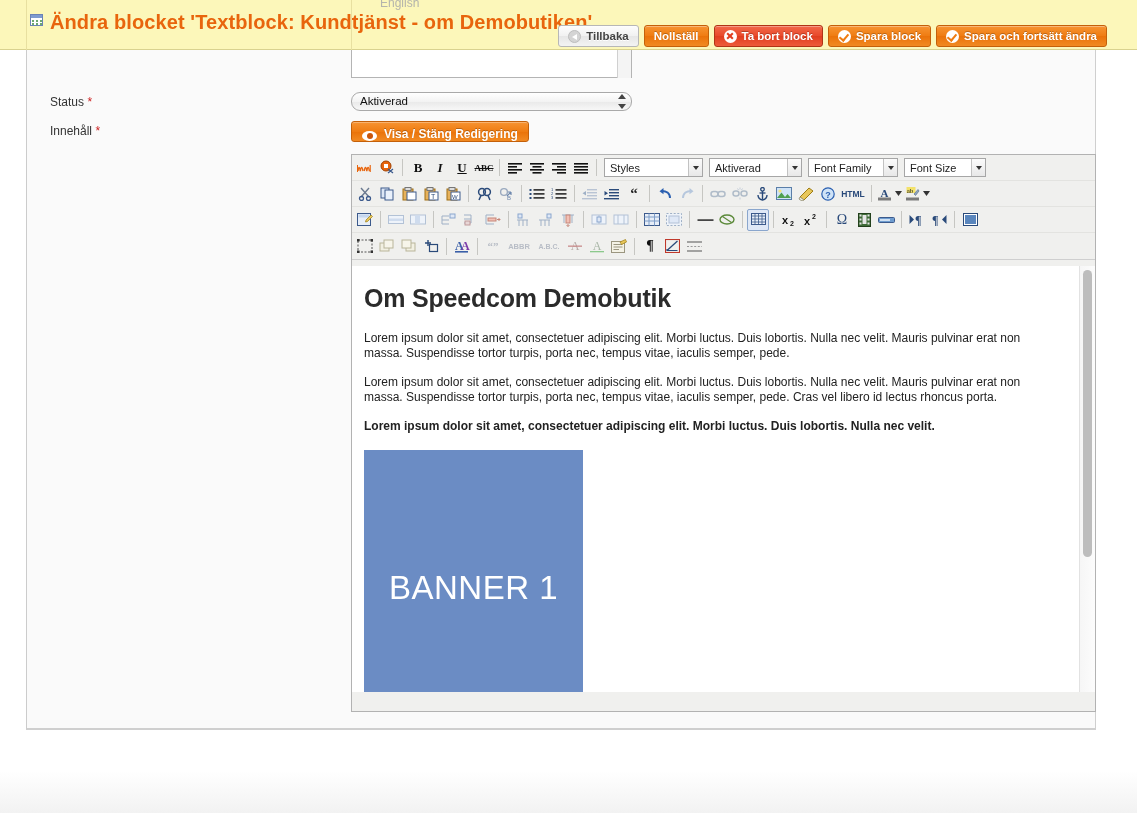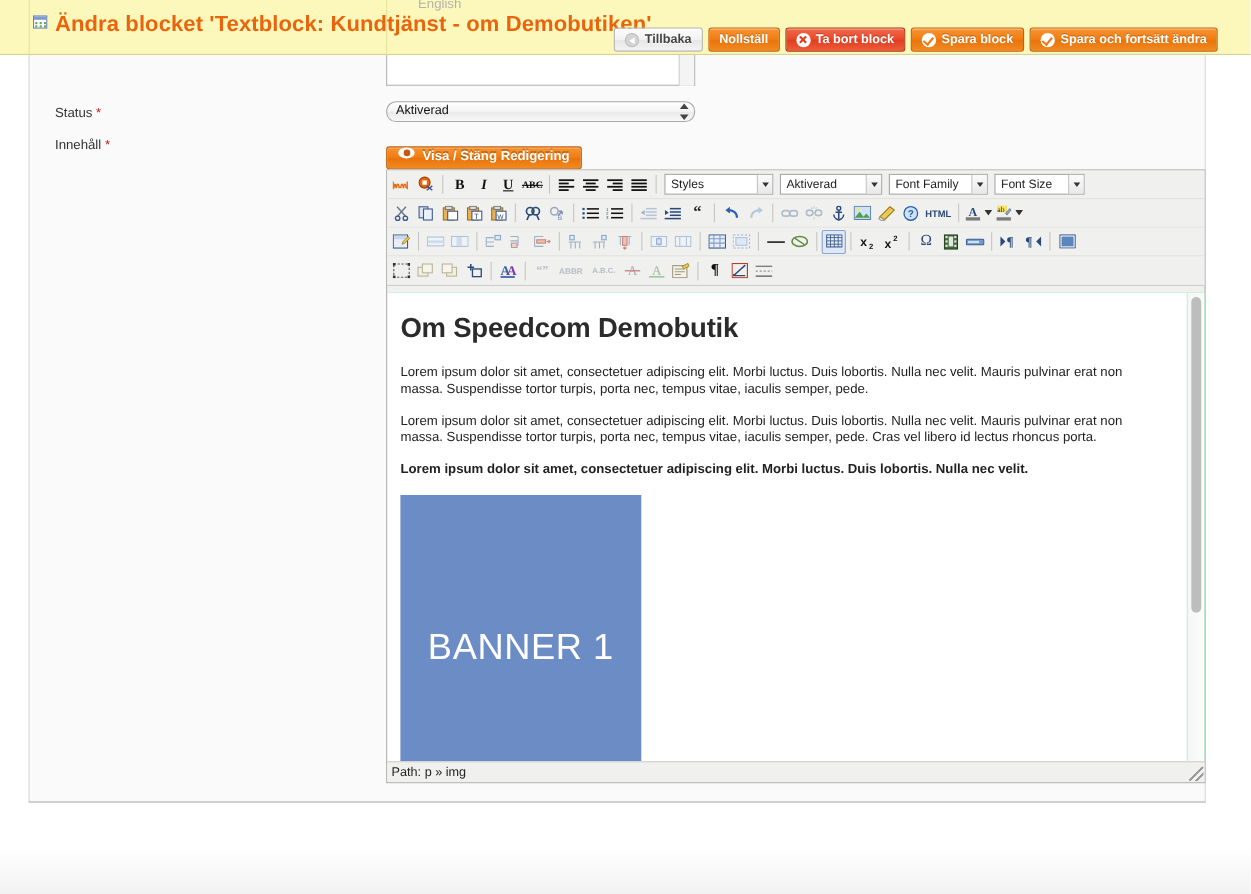--- a/index.html
+++ b/index.html
@@ -142,27 +142,26 @@
     display:flex; flex-direction:column; justify-content:space-between;
     align-items:center; pointer-events:none;
   }
   .sel-arrows i{ display:block; width:0;height:0;}
   .sel-arrows i.up{ border-left:4px solid transparent;border-right:4px solid transparent;border-bottom:5px solid #444;}
   .sel-arrows i.dn{ border-left:4px solid transparent;border-right:4px solid transparent;border-top:5px solid #444;}
 
   
   .btn-editor{
     position:absolute; left:351px; top:121px; height:21px;
-    display:inline-flex; align-items:flex-start; gap:7px; padding:0 10px;
+    display:inline-flex; align-items:flex-end; gap:7px; padding:0 10px;
     border-radius:3px; border:1px solid #c4600a;
     background:linear-gradient(to bottom,#f79432 0%,#ef7c12 50%,#ea7209 51%,#f18a22 100%);
     color:#fff; font-size:12px; font-weight:bold;
     text-shadow:0 -1px 0 rgba(0,0,0,.25); cursor:pointer;
     box-shadow:inset 0 1px 0 rgba(255,255,255,.3);
-    margin-top:12px;
   }
   .eye{
     width:15px;height:10px;border-radius:50% / 50%;
     background:#fff;position:relative;display:inline-block;
   }
   .eye:after{
     content:"";position:absolute;left:4.5px;top:2px;width:6px;height:6px;border-radius:50%;
     background:#c9560b;
   }
 
@@ -199,21 +198,21 @@
     background:linear-gradient(to bottom,#fbfbfb,#e8e8e8);
     display:flex;align-items:center;justify-content:center;
   }
   .tdrop .arw:after{
     content:"";width:0;height:0;border-left:3.5px solid transparent;
     border-right:3.5px solid transparent;border-top:4px solid #333;
   }
   
   .mce-body{
     position:absolute; left:0; right:0; top:111px; bottom:19px;
-    background:#86efac; overflow:hidden;text-decoration:underline;
+    background:#be185d; overflow:hidden;text-decoration:underline;
   }
   .mce-content{
     position:absolute; left:0; top:0; right:16px; bottom:0;
     padding:14px 12px 0 12px;
     overflow:hidden;
     background:#fff;
   }
   .mce-content h1{
     font-family:"Liberation Sans", sans-serif;
     font-size:25px; font-weight:bold; color:#2b2b2b;
@@ -883,17 +882,13 @@
       <p class="bold">Lorem ipsum dolor sit amet, consectetuer adipiscing elit. Morbi luctus. Duis lobortis. Nulla nec velit.</p>
       <div class="banner" style="background: rgb(107, 140, 196); text-align: right;">
         <span>BANNER 1</span>
       </div>
     </div>
     <div class="mce-vscroll">
       <div class="mce-vthumb"></div>
     </div>
   </div>
 
-  <div class="mce-status">
-    <span>Path: p » img</span>
-    <span class="mce-resize"></span>
-  </div>
 </div>
 
 </body></html>

